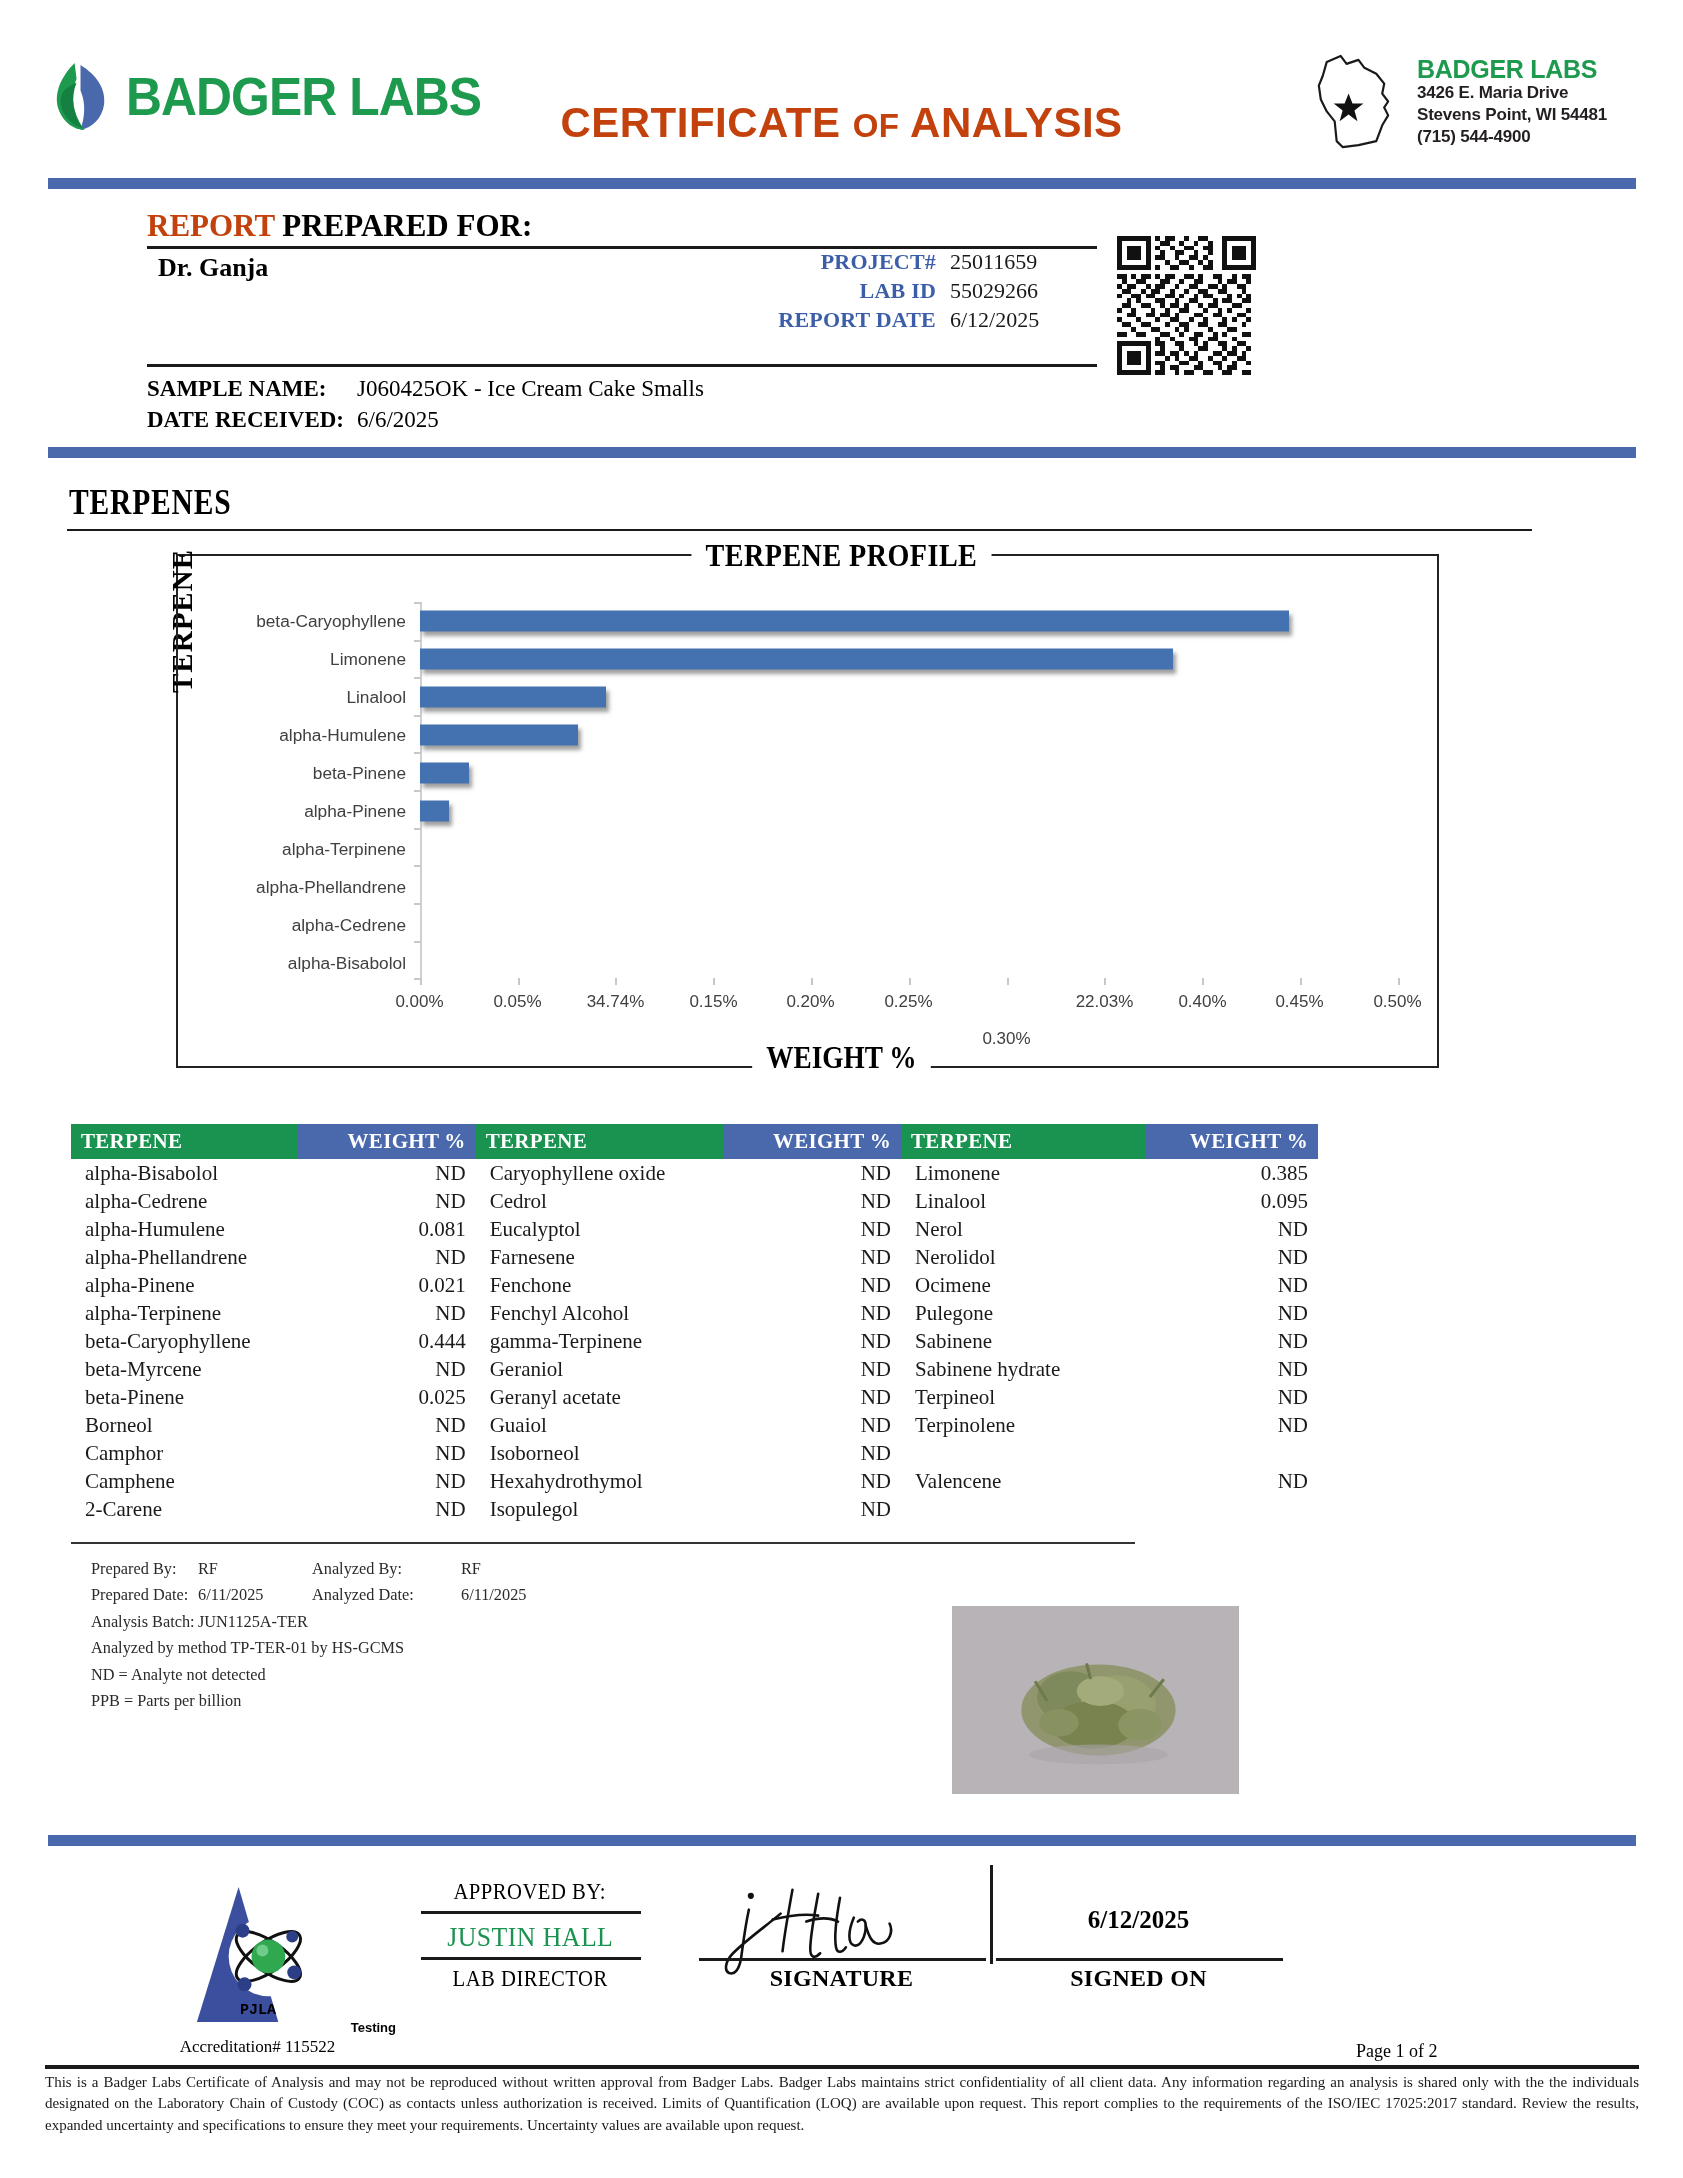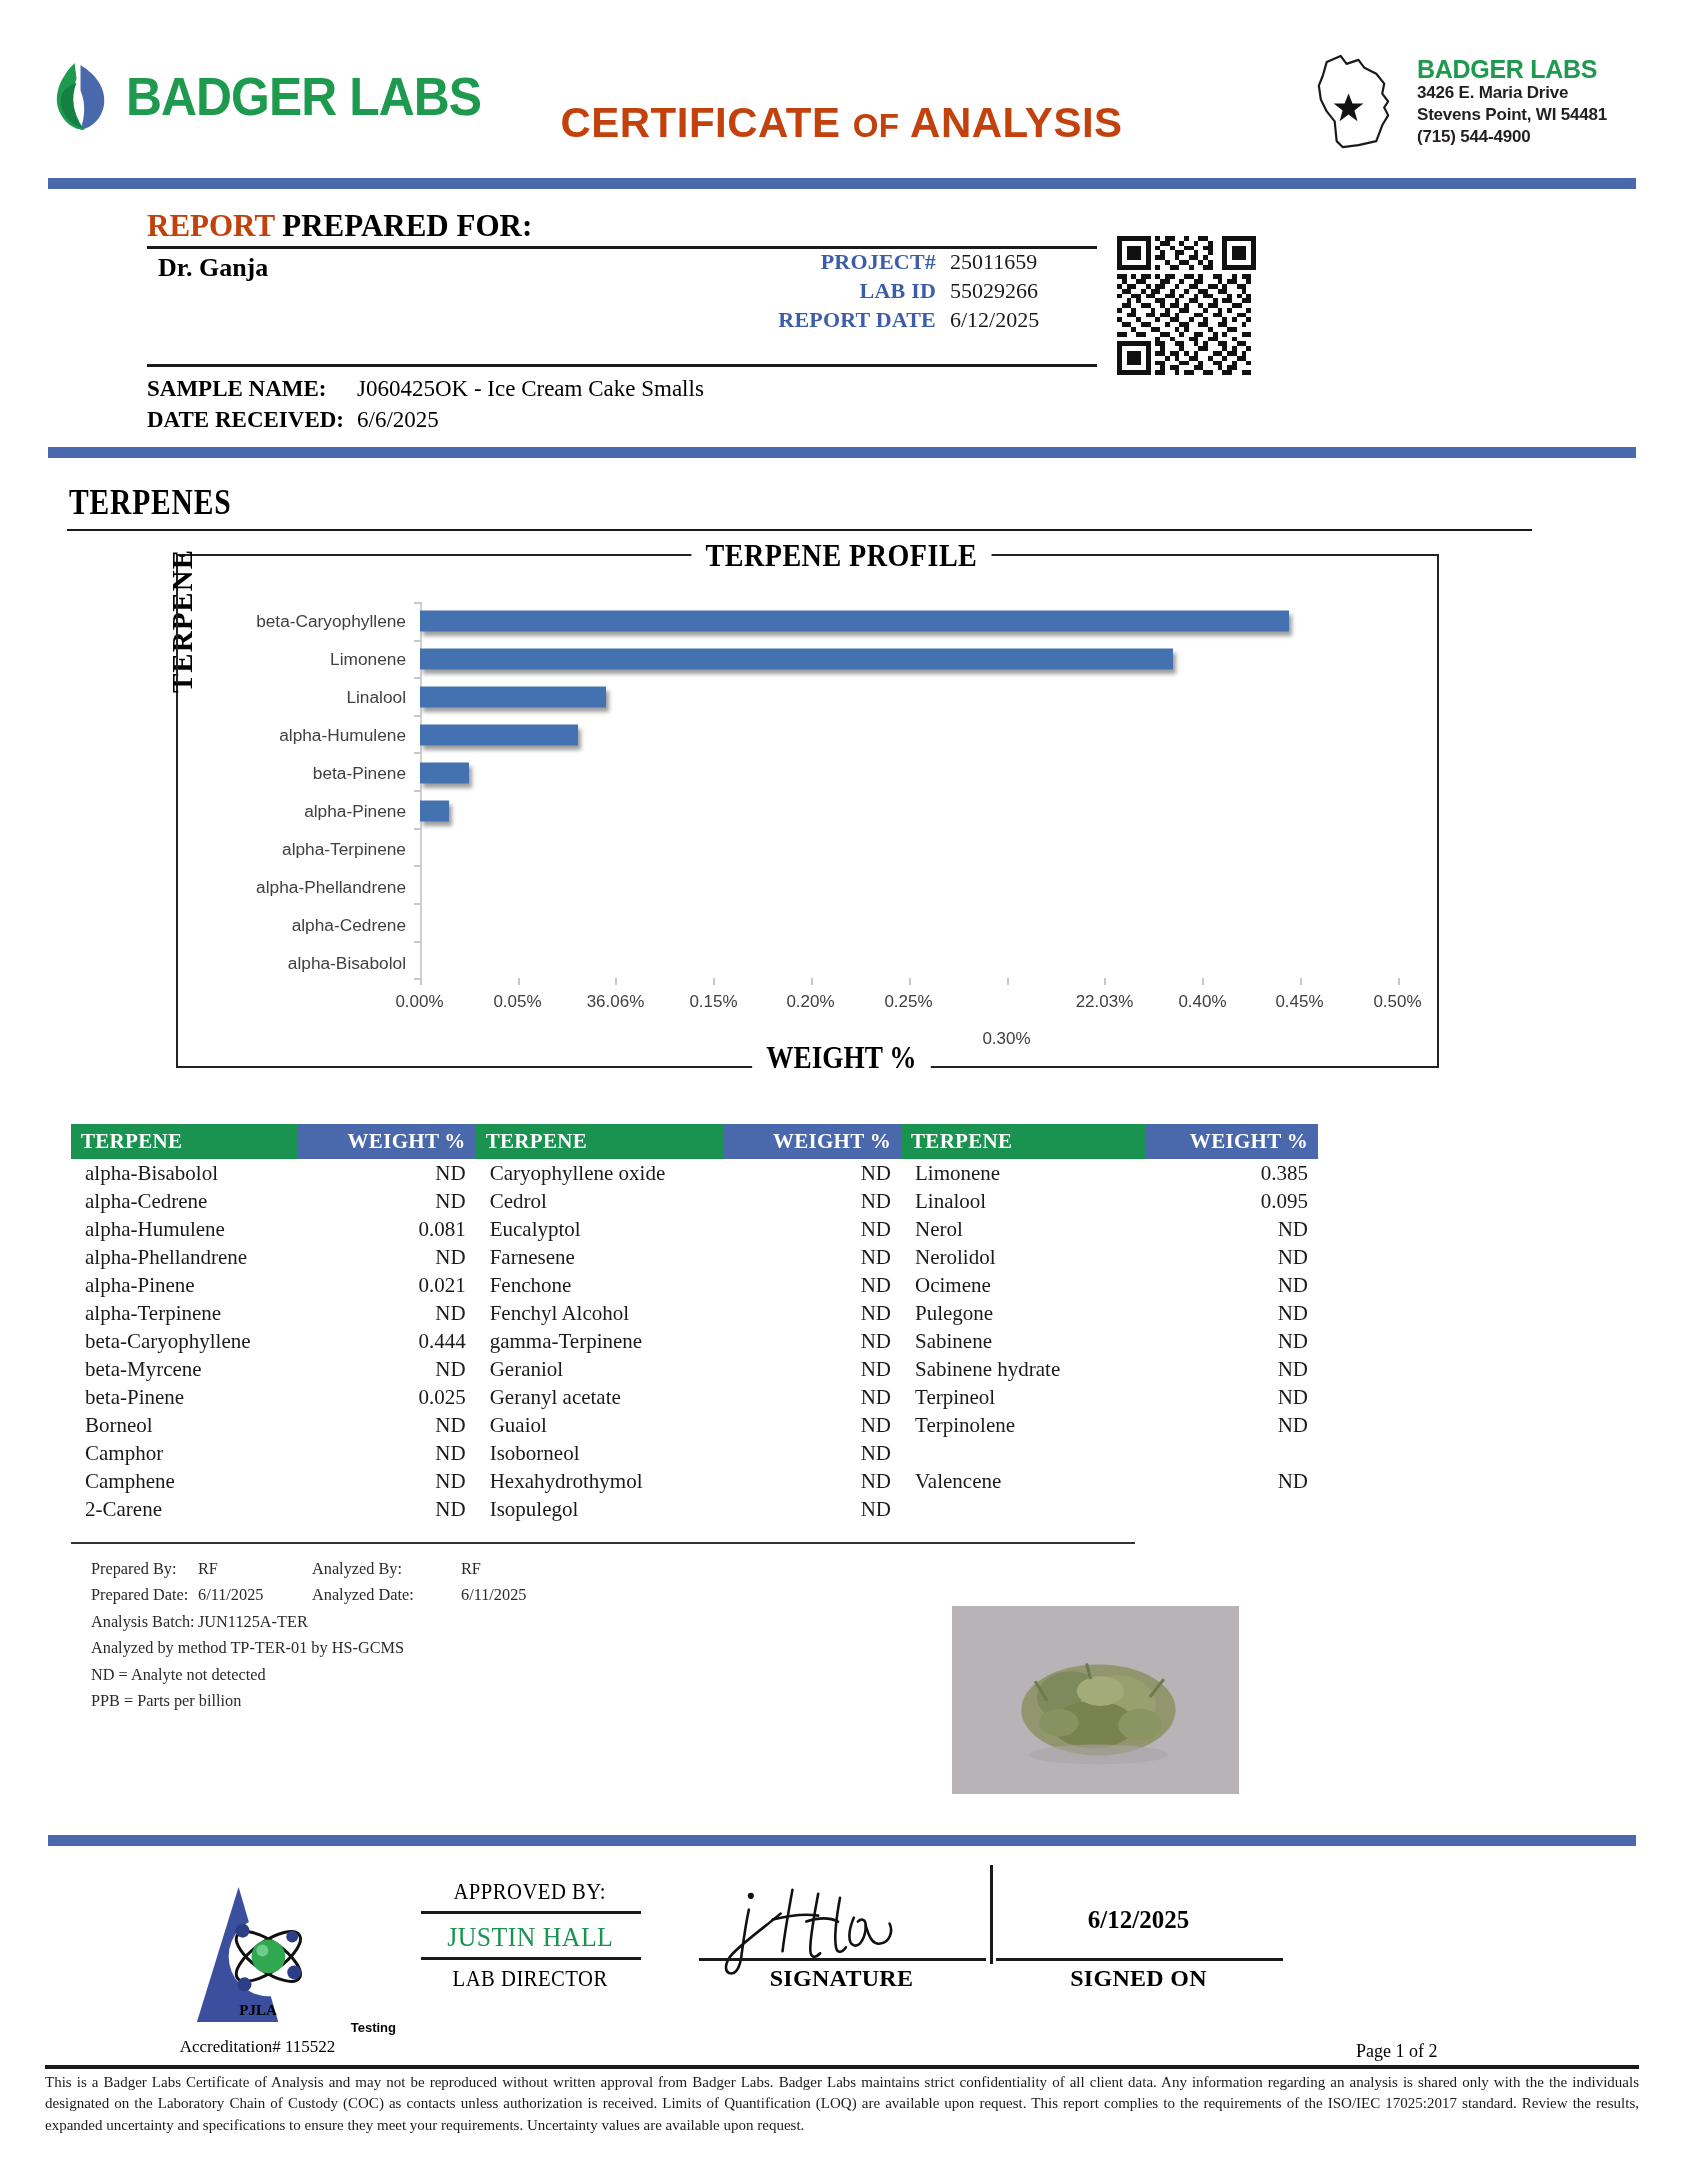--- a/index.html
+++ b/index.html
@@ -88,21 +88,21 @@
   .notes{position:absolute;left:91px;top:1556px;font-size:16.3px;color:#2a2a2a;line-height:1.62;}
   .nrow{display:flex;}
   .nk{width:107px;}
   .nv{width:114px;}
   .nk2{width:149px;}
   .sample-photo{position:absolute;left:952px;top:1606px;width:287px;height:188px;background:#b9b5b8;overflow:hidden;}
 
   
   .pjla{position:absolute;left:183px;top:1881px;width:139px;height:149px;}
   .pjla-cap{position:absolute;left:139px;top:2002px;width:238px;text-align:center;
-     font-family:Liberation Serif, serif;font-weight:bold;font-size:15px;}
+     font-family:Liberation Mono, monospace;font-weight:bold;font-size:15px;}
   .pjla-cap2{position:absolute;left:119px;top:2020px;width:277px;text-align:right;
      font-family:"Liberation Sans",sans-serif;font-weight:bold;font-size:13px;}
   .acc{position:absolute;left:109px;top:2037px;width:297px;text-align:center;font-size:17px;}
 
   .appr{position:absolute;left:426px;top:1879px;width:208px;text-align:center;}
   .appr-k{font-size:23px;letter-spacing:0.5px;transform:scaleX(.9);display:inline-block;}
   .appr-name{font-size:28px;color:#1a9250;letter-spacing:0.5px;transform:scaleX(.92);display:inline-block;}
   .appr-role{font-size:23px;letter-spacing:0.5px;transform:scaleX(.9);display:inline-block;}
   .sig-name{position:absolute;left:715px;top:1876px;width:248px;text-align:center;}
   .sig-cap{position:absolute;left:693px;top:1965px;width:297px;text-align:center;
@@ -444,21 +444,21 @@
       </div>
       <div class="cat-row">
         <div class="cat-label">alpha-Bisabolol</div>
       </div>
     </div>
   <div id="xticks">
       <div class="xticklab" style="left: 380px;">0.00%</div>
       <div class="tickmark" style="left: 420px; top: 978px;"></div>
       <div class="xticklab" style="left: 478px;">0.05%</div>
       <div class="tickmark" style="left: 518px; top: 978px;"></div>
-      <div class="xticklab" style="left: 576px;">36.06%</div>
+      <div class="xticklab" style="left: 576px;">34.74%</div>
       <div class="tickmark" style="left: 615px; top: 978px;"></div>
       <div class="xticklab" style="left: 674px;">0.15%</div>
       <div class="tickmark" style="left: 713px; top: 978px;"></div>
       <div class="xticklab" style="left: 771px;">0.20%</div>
       <div class="tickmark" style="left: 811px; top: 978px;"></div>
       <div class="xticklab" style="left: 869px;">0.25%</div>
       <div class="tickmark" style="left: 909px; top: 978px;"></div>
       <div class="xticklab" style="left: 967px; margin-top: 37px;">0.30%</div>
       <div class="tickmark" style="left: 1007px; top: 978px;"></div>
       <div class="xticklab" style="left: 1065px;">22.03%</div>

